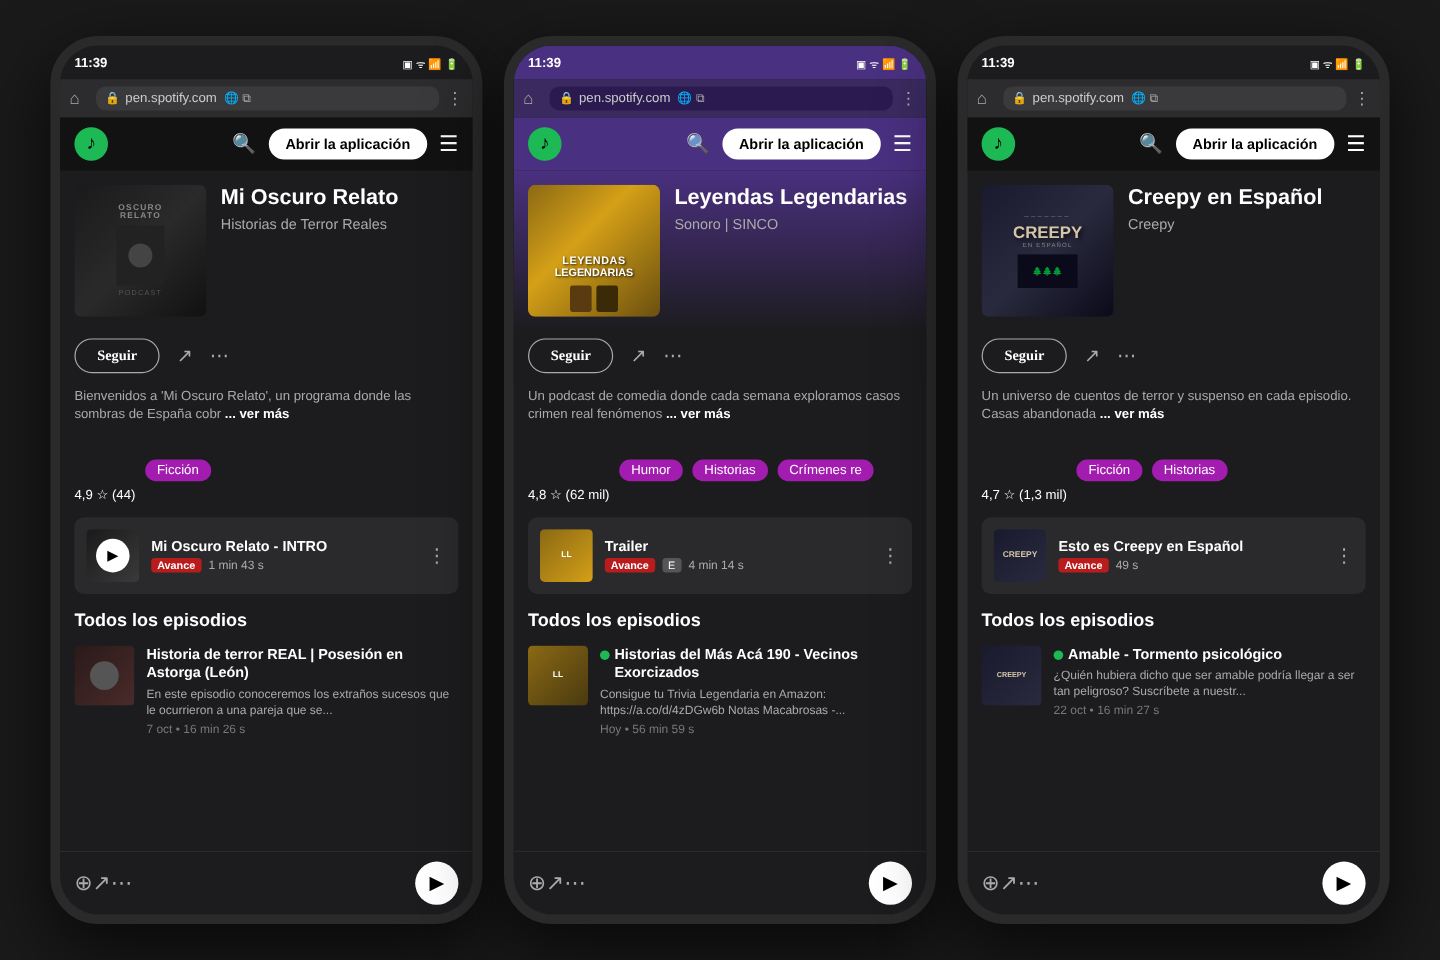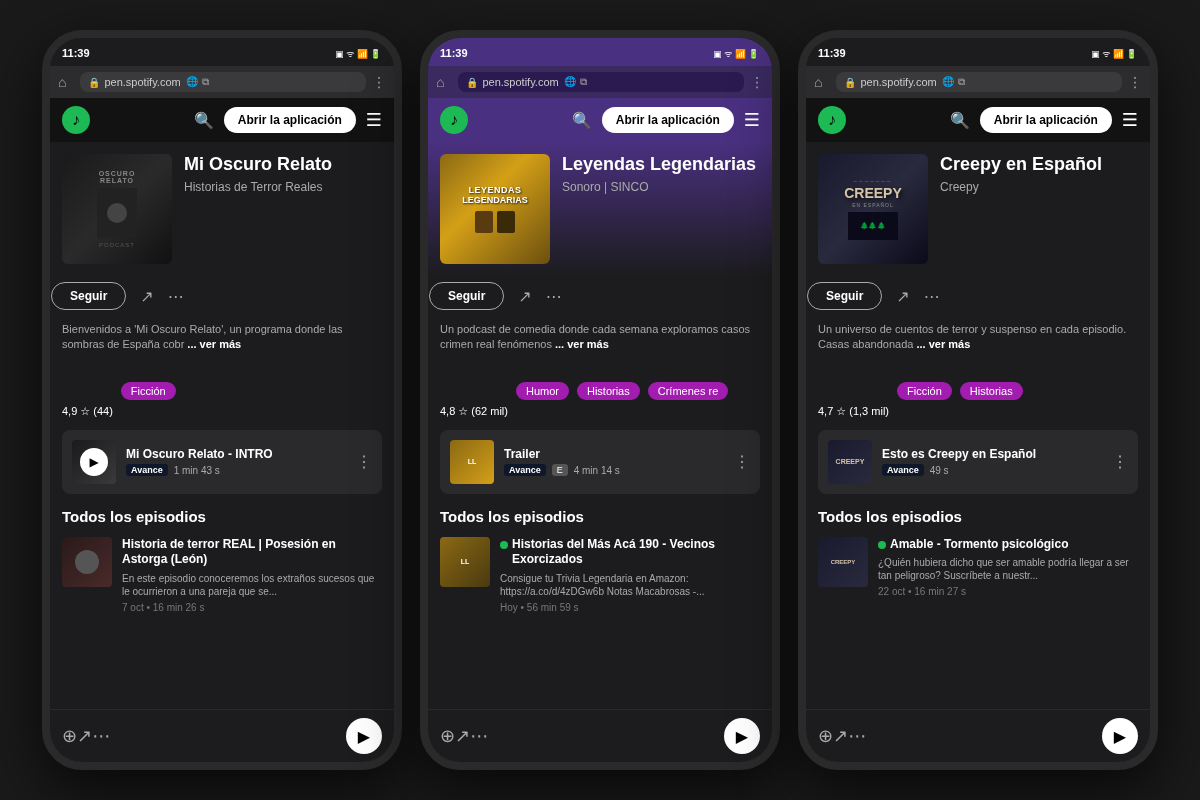--- a/index.html
+++ b/index.html
@@ -161,21 +161,22 @@
     .podcast-subtitle {
       font-size: 12px;
       color: #aaa;
       margin-bottom: 4px;
     }
     
     .action-row {
       display: flex;
       align-items: center;
       gap: 14px;
-      padding: 6px 1px;
+      padding: 6px 12px;
+      font-family: Liberation Serif, serif;
     }
     .follow-btn {
       background: transparent;
       border: 1px solid #aaa;
       border-radius: 20px;
       padding: 6px 18px;
       color: #fff;
       font-size: 12px;
       font-weight: 600;
     }
@@ -255,21 +256,21 @@
       font-weight: 600;
       color: #fff;
       margin-bottom: 3px;
     }
     .episode-badge-row {
       display: flex;
       gap: 6px;
       align-items: center;
     }
     .badge-avance {
-      background: #0f172a;
+      background: #b91c1c;
       border-radius: 3px;
       padding: 1px 5px;
       font-size: 9px;
       color: #fff;
       font-weight: 600;
     }
     .badge-e {
       background: #555;
       border-radius: 3px;
       padding: 1px 5px;
@@ -362,21 +363,21 @@
       display: flex;
       align-items: center;
       justify-content: center;
       position: relative;
     }
     .artwork-leyendas {
       background: linear-gradient(135deg, #8B6914 0%, #D4A017 40%, #6B4F0F 100%);
       width: 100%;
       height: 100%;
       display: flex;
-      align-items: center;
+      align-items: flex-end;
       justify-content: center;
     }
     .artwork-creepy {
       background: linear-gradient(135deg, #1a1a2e 0%, #2a2a3e 50%, #0a0a1a 100%);
       width: 100%;
       height: 100%;
       display: flex;
       align-items: center;
       justify-content: center;
     }

